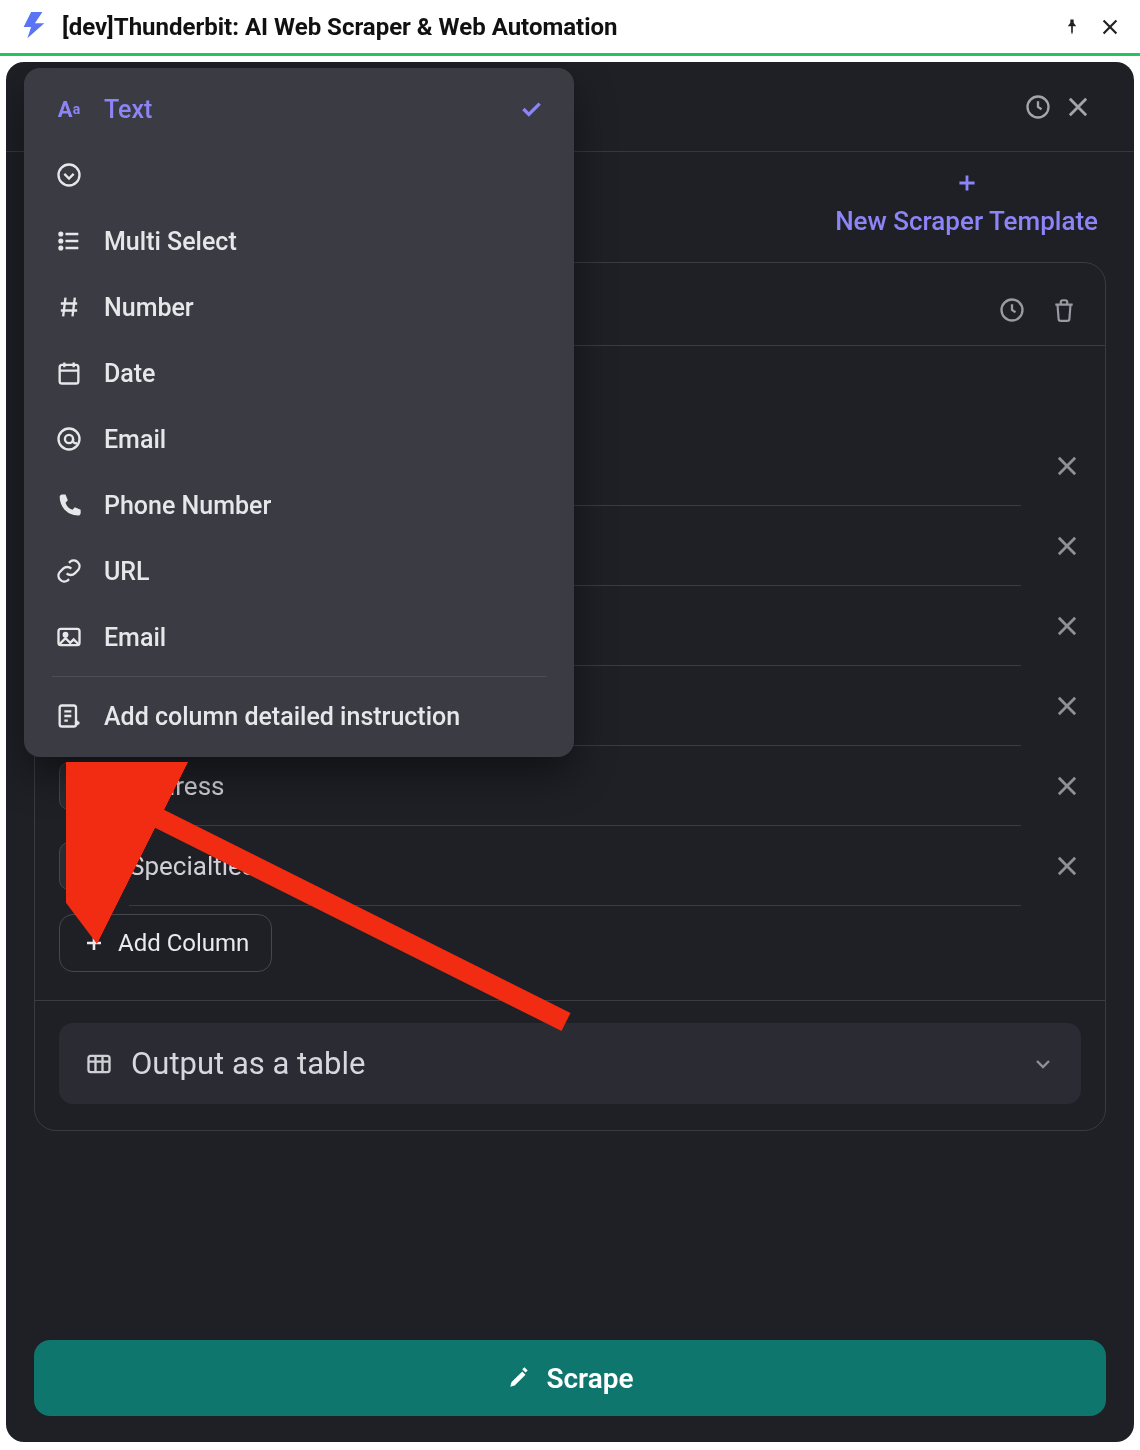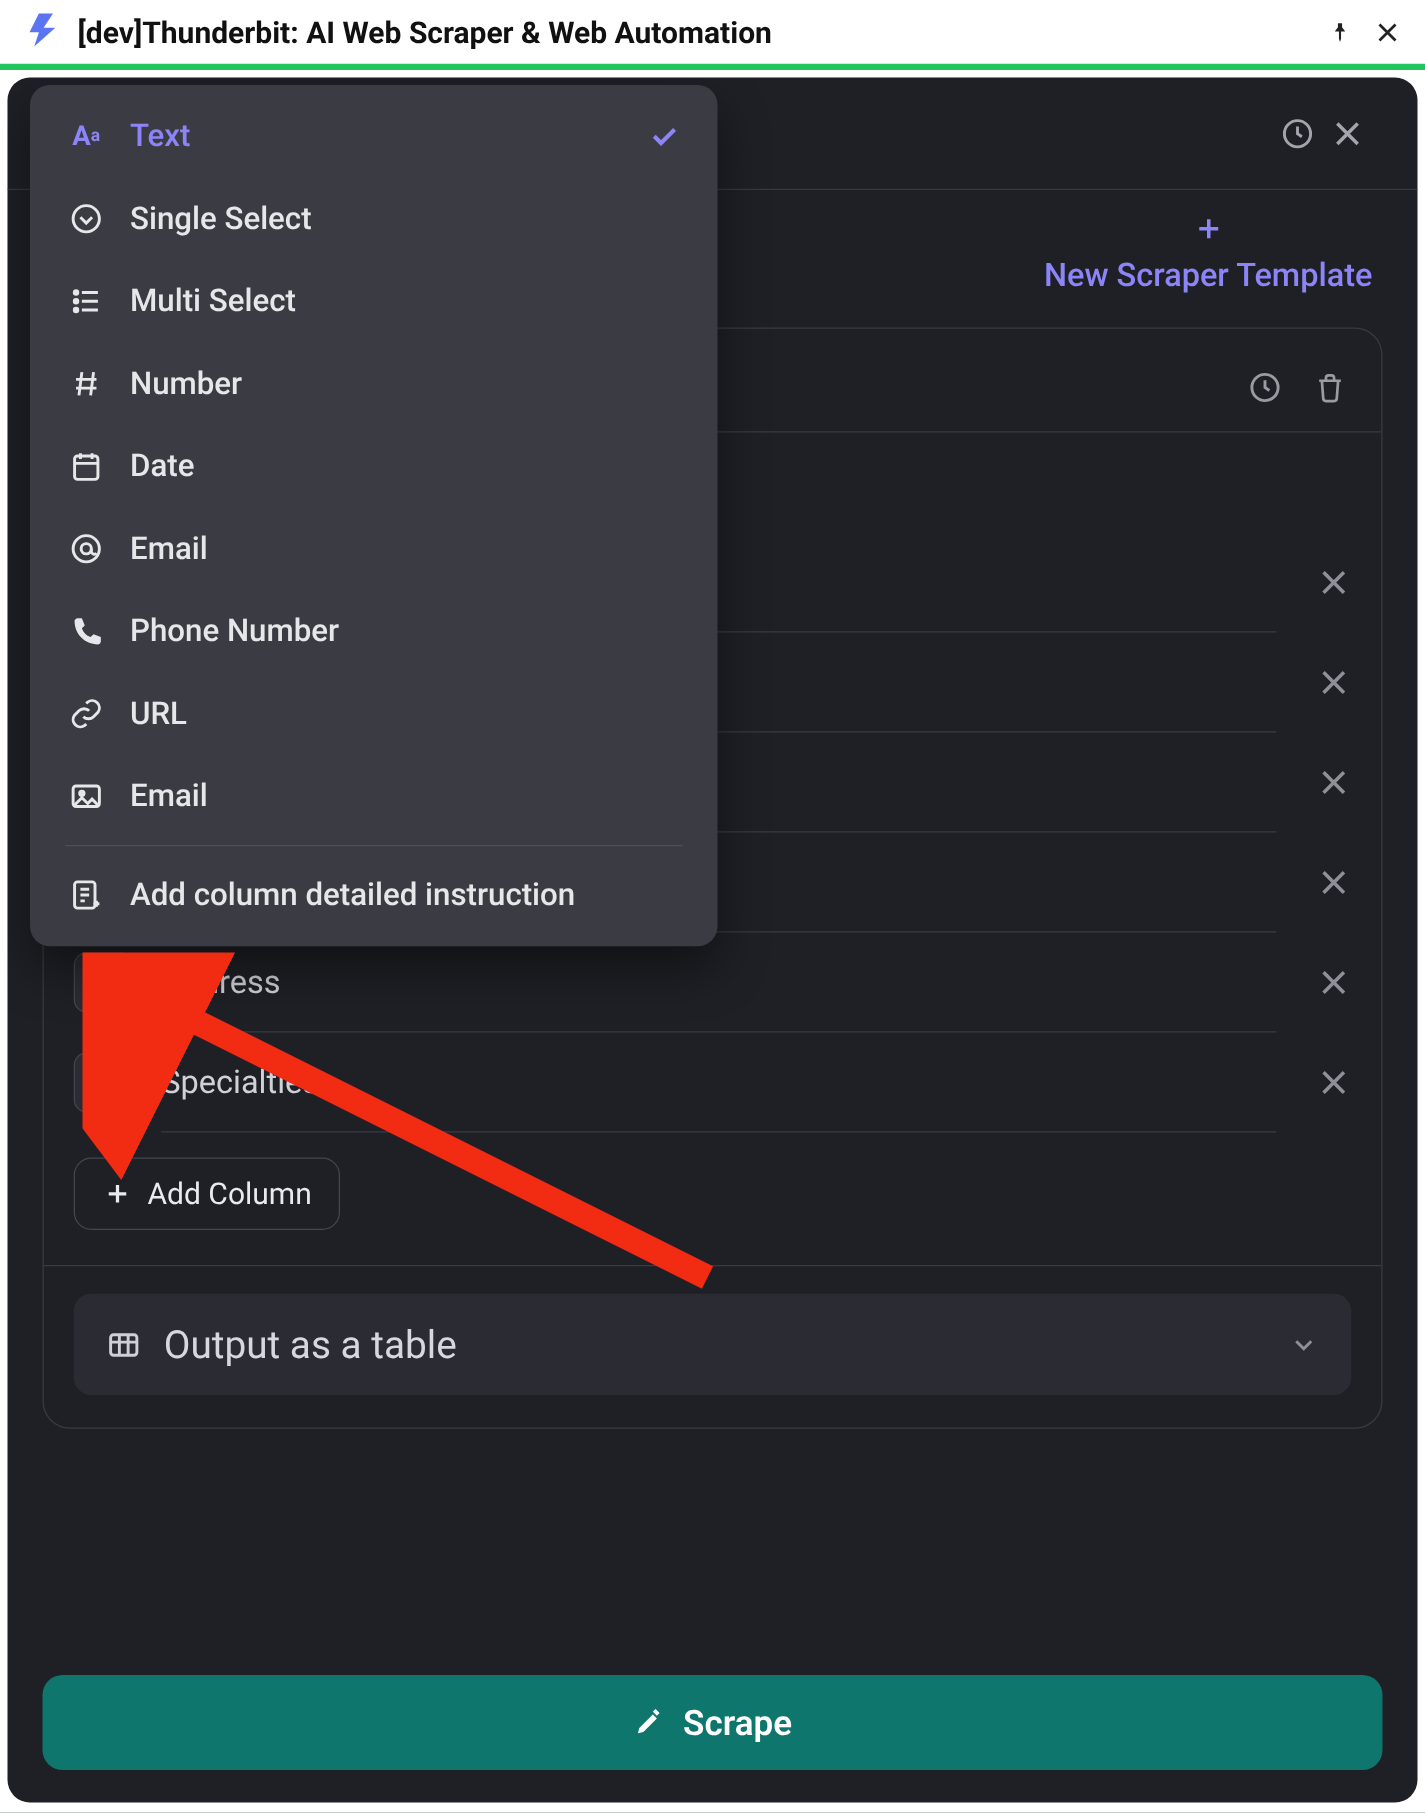--- a/index.html
+++ b/index.html
@@ -1,21 +1,21 @@
 <!DOCTYPE html>
 <html><head>
 <meta charset="utf-8">
 <style>
   * { box-sizing: border-box; margin: 0; padding: 0; }
   html, body { width: 1140px; height: 1450px; font-family: -apple-system, BlinkMacSystemFont, "Segoe UI", Roboto, sans-serif; background: #fff; }
   
   
   .ext-header {
     display: flex; align-items: center; height: 56px; padding: 0 18px; background: #fff;
-    border-bottom: 5px solid #22c55e; gap: 14px;
+    border-bottom: 3px solid #22c55e; gap: 14px;
   }
   .ext-logo { width: 30px; height: 30px; }
   .ext-title { font-size: 24px; font-weight: 700; color: #111; flex: 1; }
   .ext-pin, .ext-close { width: 24px; height: 24px; color: #333; cursor: pointer; display:flex; align-items:center; justify-content:center; }
   
   
   .app {
     position: relative;
     margin: 6px 6px 0 6px;
     background: #1f2026;
@@ -60,21 +60,21 @@
   .field-chip {
     width:48px; height:48px; border:1.5px solid #45464e; border-radius:10px;
     display:flex; align-items:center; justify-content:center; background:#2b2c33;
     flex-shrink:0;
   }
   .field-chip svg { width:26px; height:26px; color:#cfcfd5;}
   .field-label { flex:1; font-size:26px; color:#d0d0d6; border-bottom:1.5px solid #3a3b42; height:100%; display:flex; align-items:center;}
   .field-remove { width:28px; height:28px; color:#8f8f98; cursor:pointer; flex-shrink:0; margin-left:10px;}
   
   .add-column-btn {
-    margin-top:20px; display:inline-flex; align-items:center; gap:12px;
+    margin-top:8px; display:inline-flex; align-items:center; gap:12px;
     border:1.5px solid #45464e; border-radius:14px; padding:14px 22px;
     font-size:24px; color:#eaeaee; cursor:pointer;
   }
   
   .section-divider { border-top:1.5px solid #3a3b42; margin: 28px -24px 22px; }
   
   .output-row {
     background:#2b2c33; border-radius:14px; padding:22px 26px;
     display:flex; align-items:center; gap:18px; cursor:pointer;
   }
@@ -278,21 +278,20 @@
           <path d="M5 12l5 5L20 7"></path>
         </svg>
     </div>
     <div class="pop-item">
       <span class="pi-icon">
           <svg viewBox="0 0 24 24" fill="none" stroke="#e7e7ea" stroke-width="2">
             <circle cx="12" cy="12" r="9"></circle>
             <path d="M8 11l4 4 4-4"></path>
           </svg>
         </span>
-      <span class="pi-label">Single Select</span>
     </div>
     <div class="pop-item">
       <span class="pi-icon">
           <svg viewBox="0 0 24 24" fill="none" stroke="#e7e7ea" stroke-width="2">
             <circle cx="5" cy="6" r="1.2" fill="#e7e7ea"></circle>
             <path d="M9 6h11"></path>
             <circle cx="5" cy="12" r="1.2" fill="#e7e7ea"></circle>
             <path d="M9 12h11"></path>
             <circle cx="5" cy="18" r="1.2" fill="#e7e7ea"></circle>
             <path d="M9 18h11"></path>

